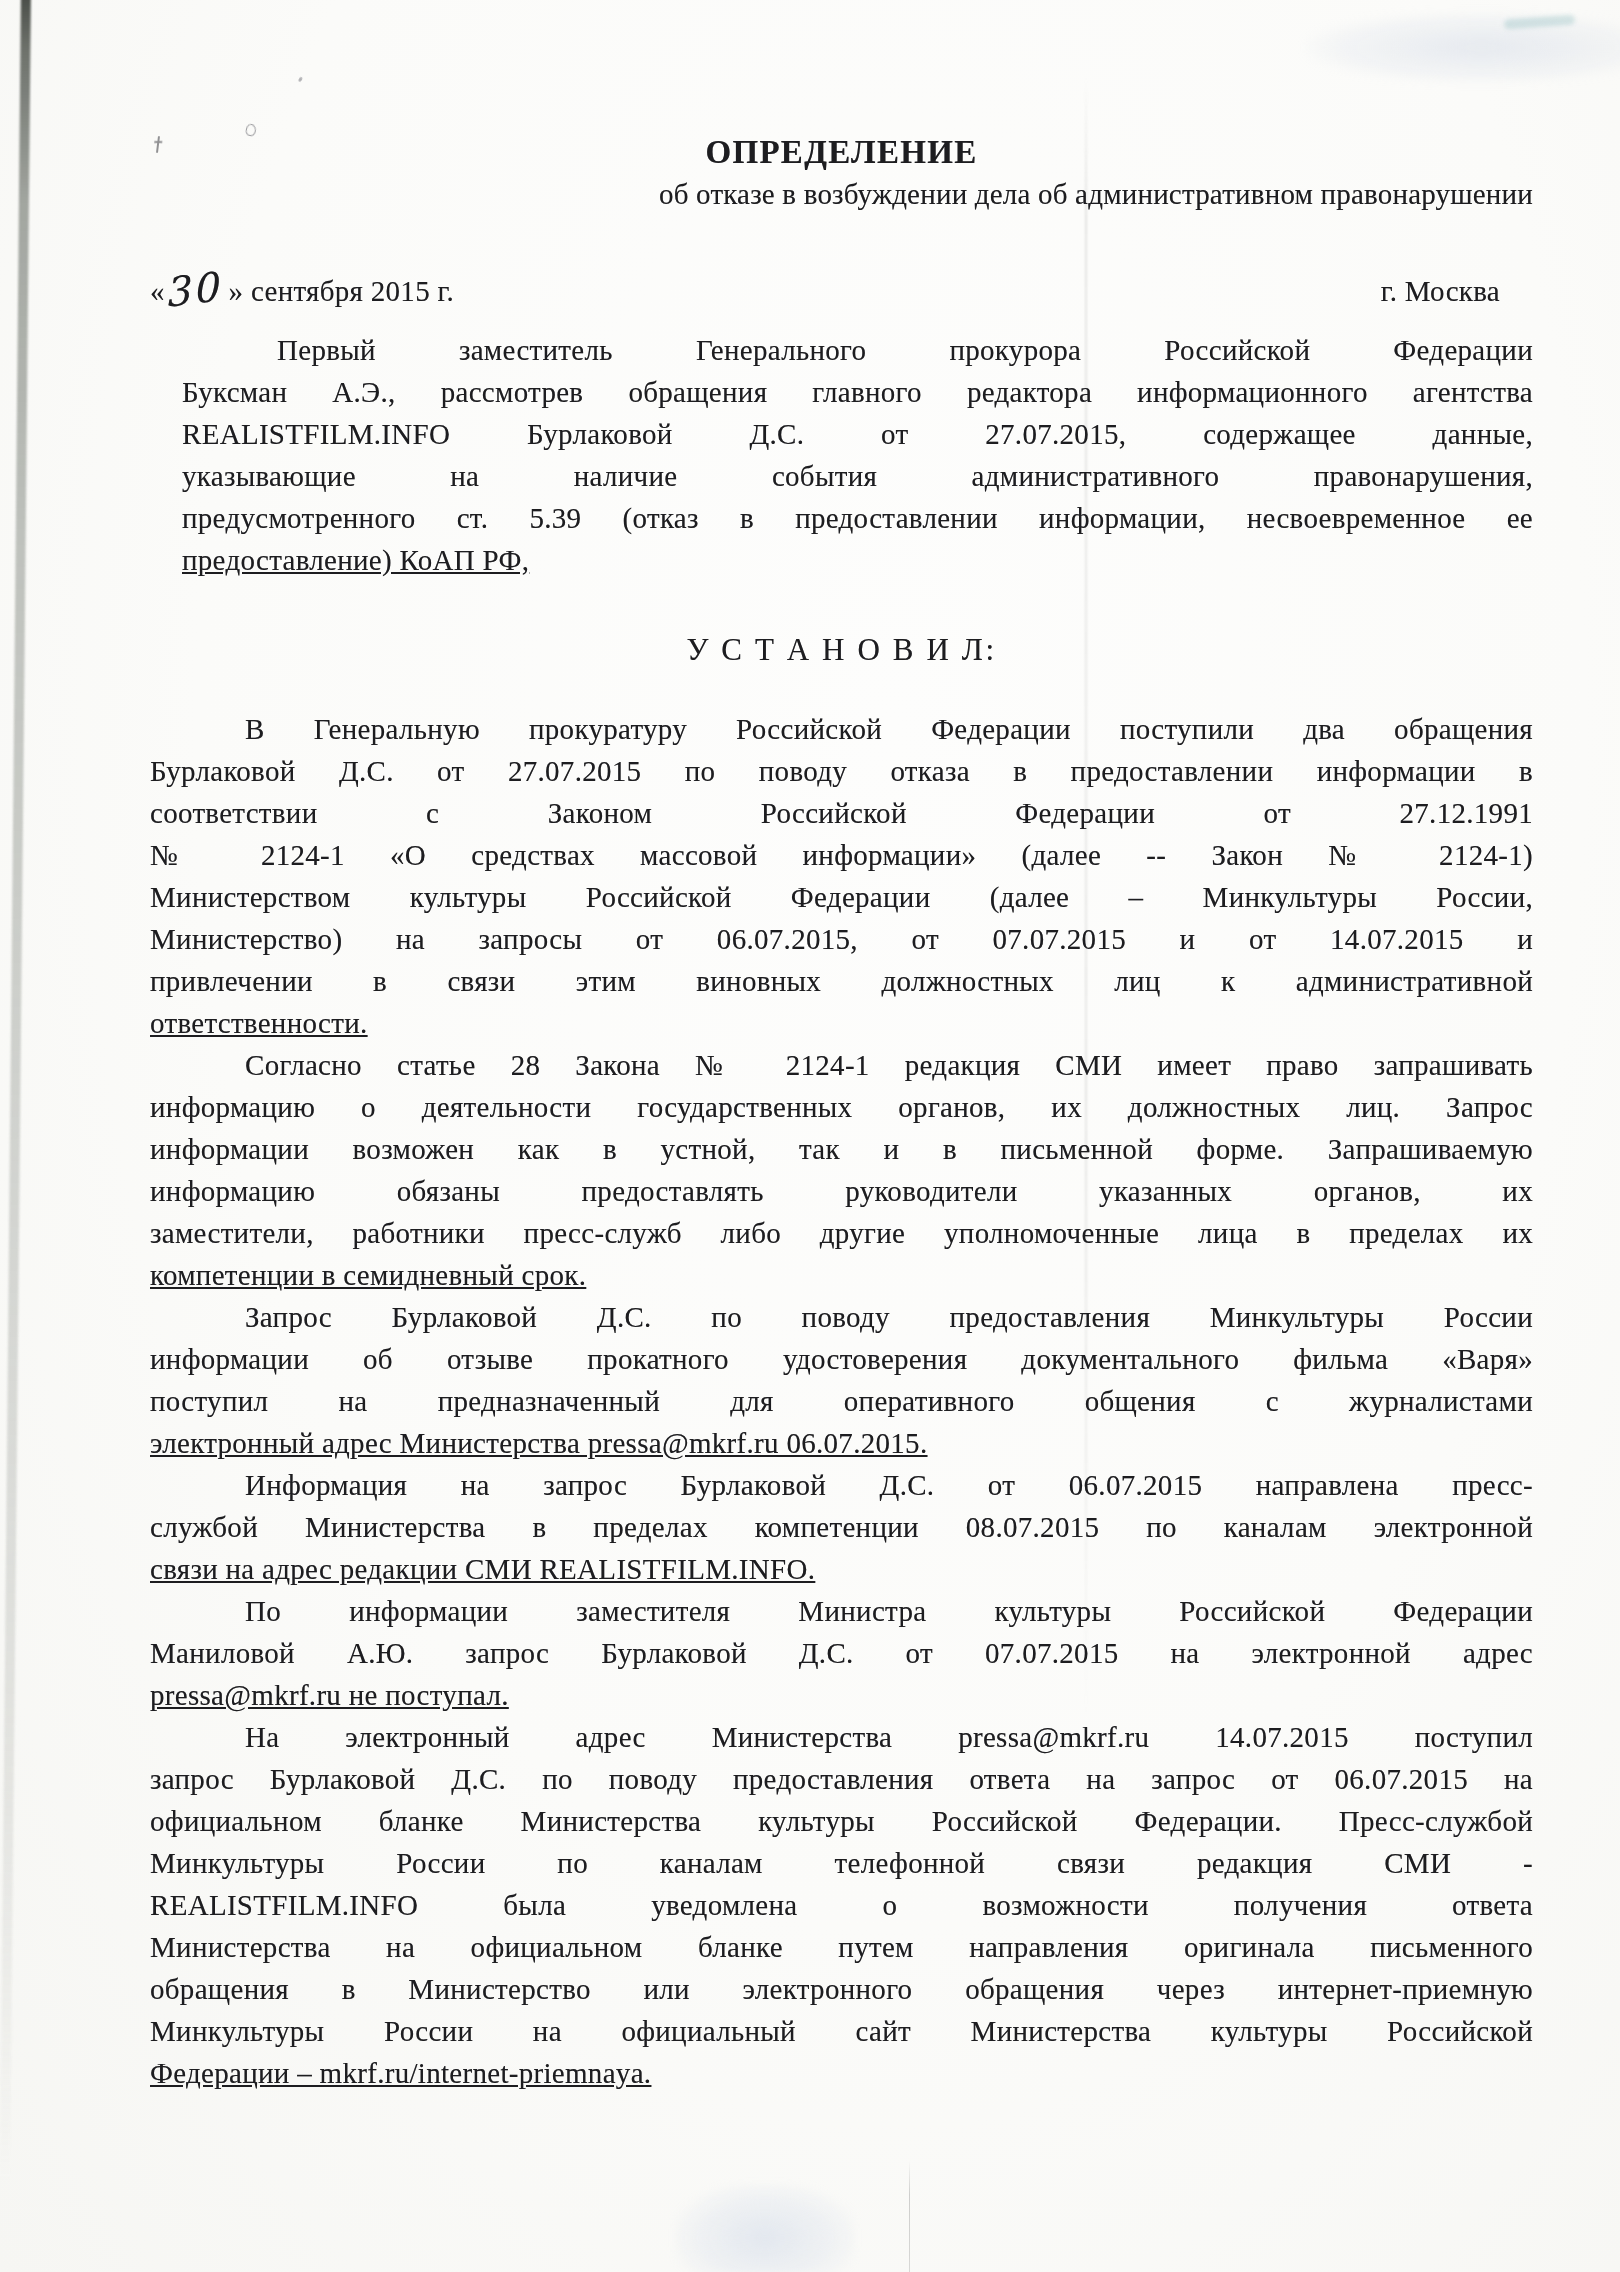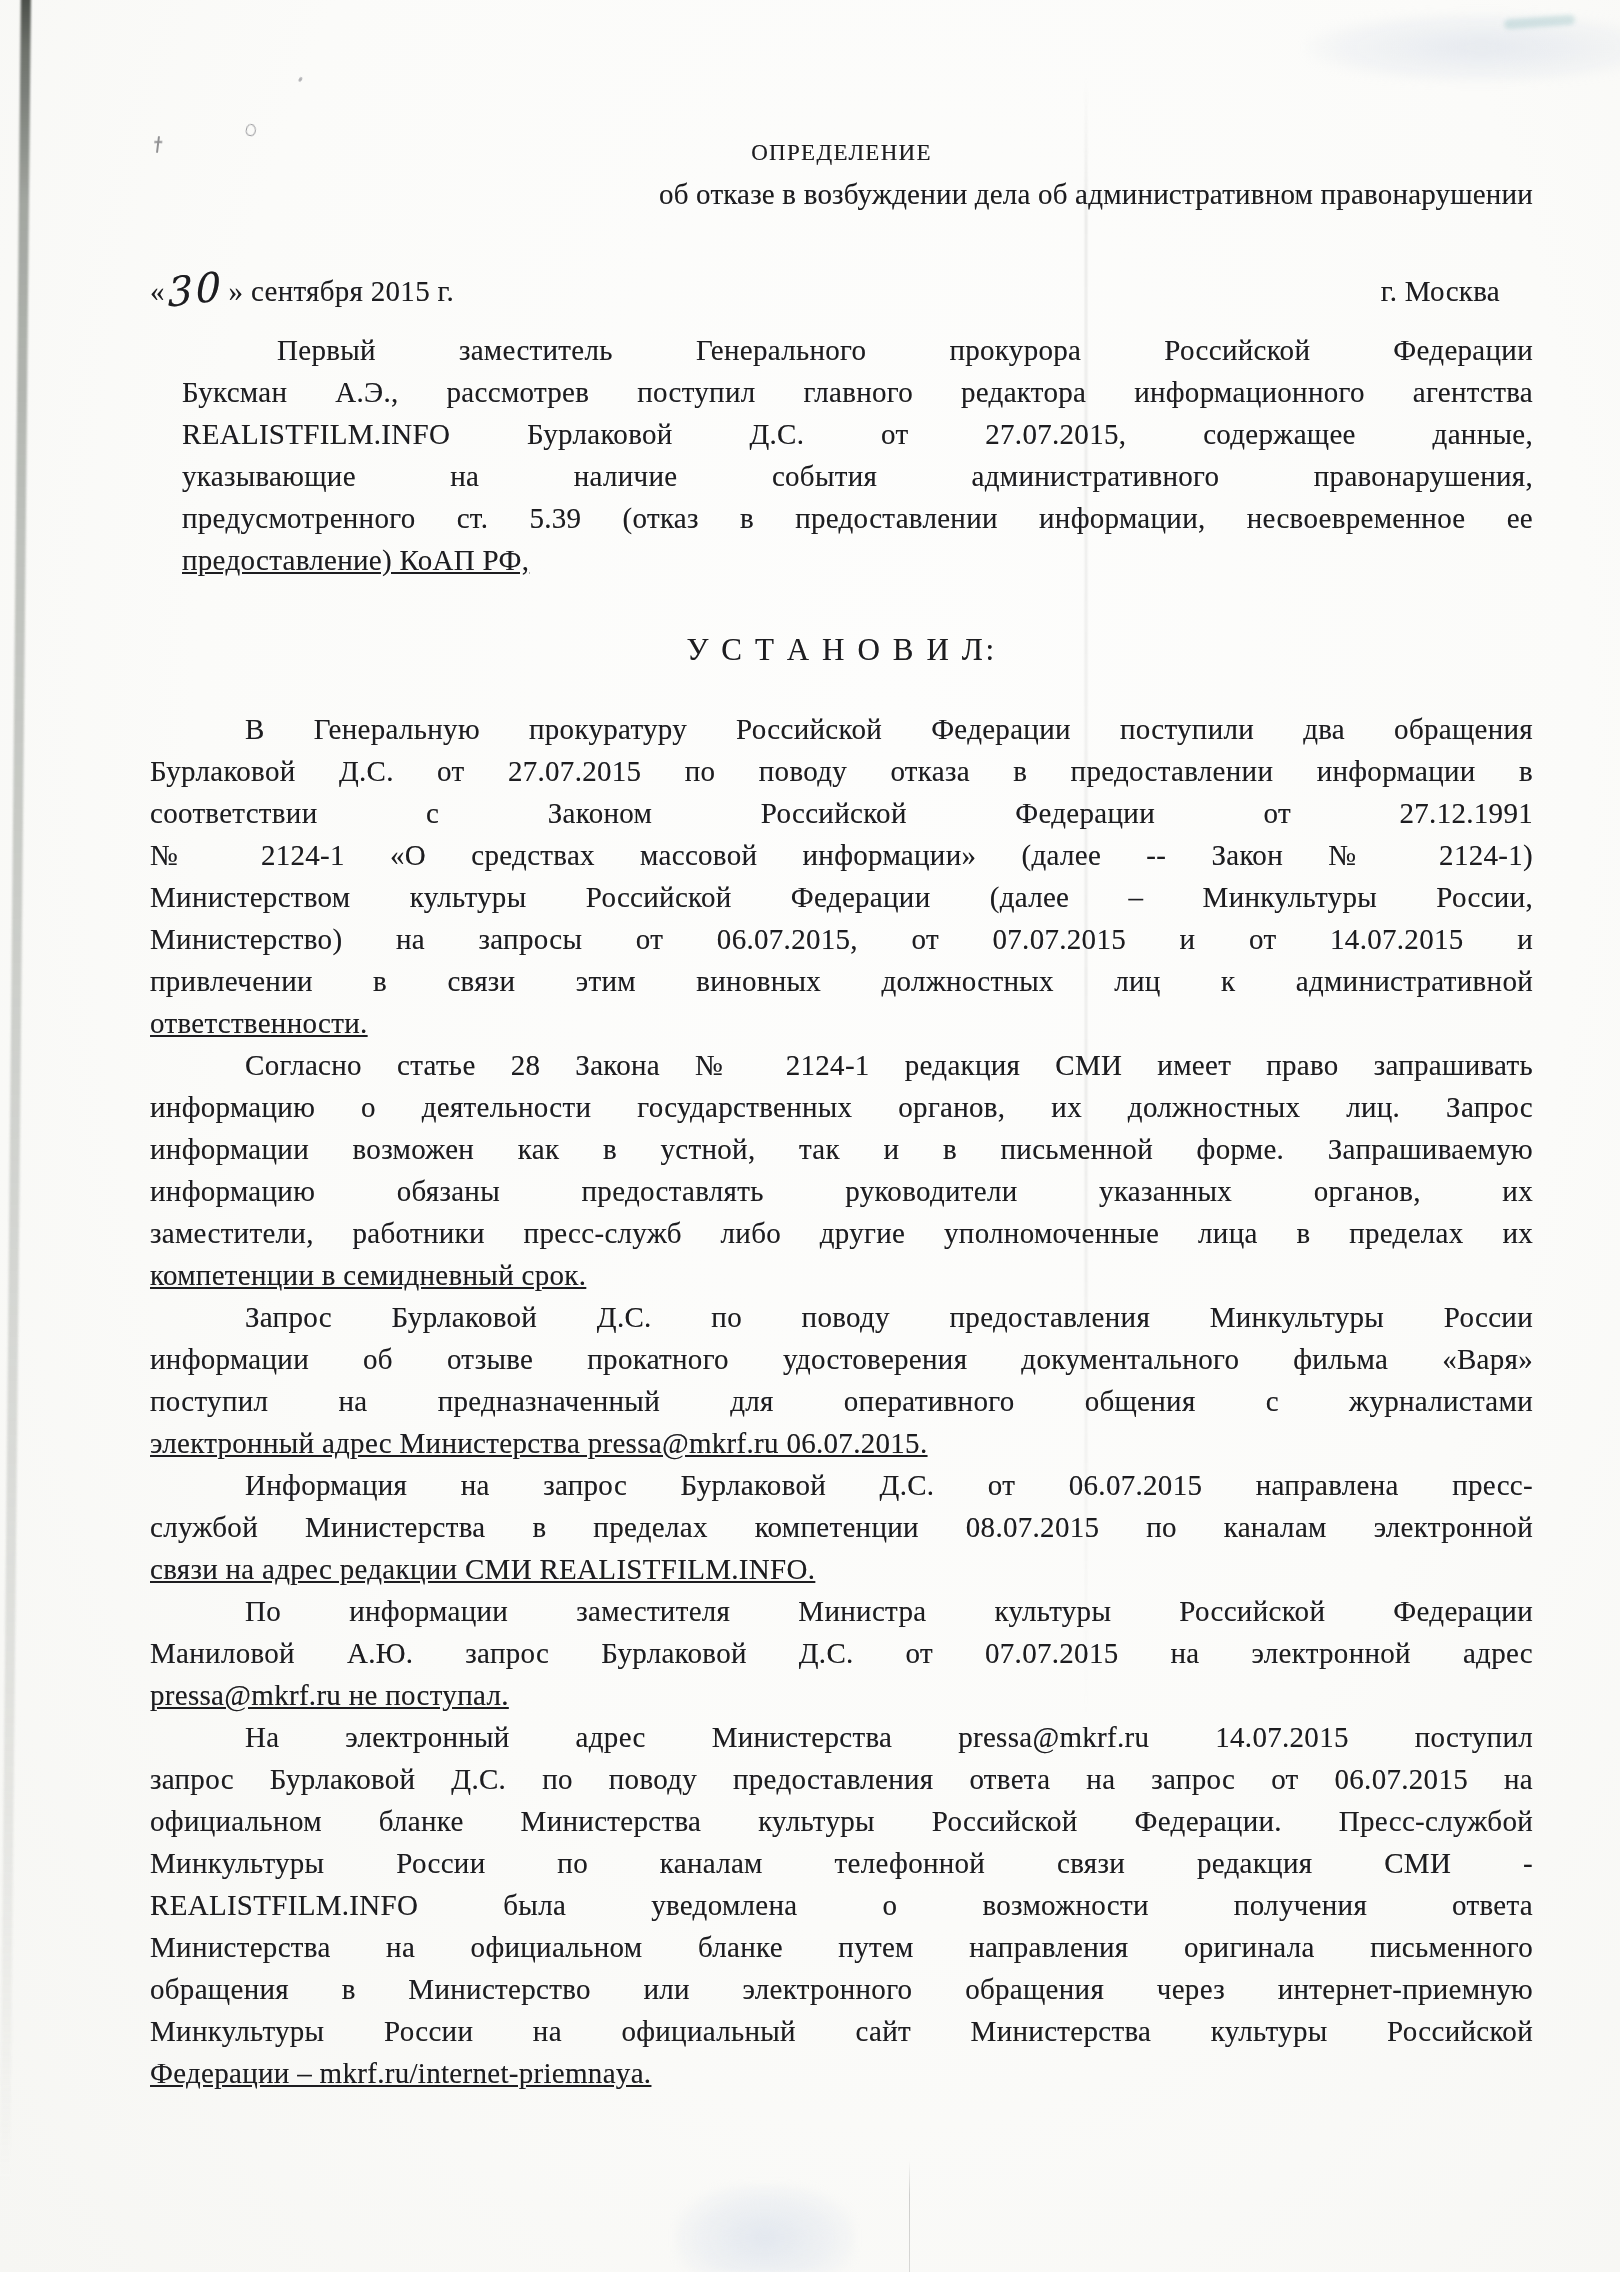--- a/index.html
+++ b/index.html
@@ -123,23 +123,23 @@
     left: 150px;
     top: 0;
     width: 1383px;
     font-size: 29px;
     line-height: 42px;
     letter-spacing: 0.3px;
     text-shadow: 0 0 0.6px rgba(25,25,28,0.45);
   }
   .title {
     margin-top: 132px;
-    font-size: 23px;
+    font-size: 33px;
     line-height: 41px;
-    font-weight: normal;
+    font-weight: bold;
     letter-spacing: 1.3px;
     text-align: center;
   }
   .subtitle {
     font-size: 29px;
     line-height: 42px;
     text-align: right;
     letter-spacing: 0.2px;
   }
   .dateline {
@@ -204,21 +204,21 @@
     <div class="title">ОПРЕДЕЛЕНИЕ</div>
     <div class="subtitle">об отказе в возбуждении дела об административном правонарушении</div>
 
     <div class="dateline">
       <div class="date-left"><span>«</span><span class="hand-day">30</span><span>» сентября 2015 г.</span></div>
       <div class="date-city">г. Москва</div>
     </div>
 
     <div class="para intro" id="intro-paragraph">
         <div class="line first">Первый заместитель Генерального прокурора Российской Федерации</div>
-        <div class="line">Буксман А.Э., рассмотрев поступил главного редактора информационного агентства</div>
+        <div class="line">Буксман А.Э., рассмотрев обращения главного редактора информационного агентства</div>
         <div class="line">REALISTFILM.INFO Бурлаковой Д.С. от 27.07.2015, содержащее данные,</div>
         <div class="line">указывающие на наличие события административного правонарушения,</div>
         <div class="line">предусмотренного ст. 5.39 (отказ в предоставлении информации, несвоевременное ее</div>
         <div class="line last">предоставление) КоАП РФ,</div>
       </div>
 
     <div class="resolution-heading">У С Т А Н О В И Л:</div>
 
     <div class="body-paras" id="body-paragraphs">
         <div class="para">

